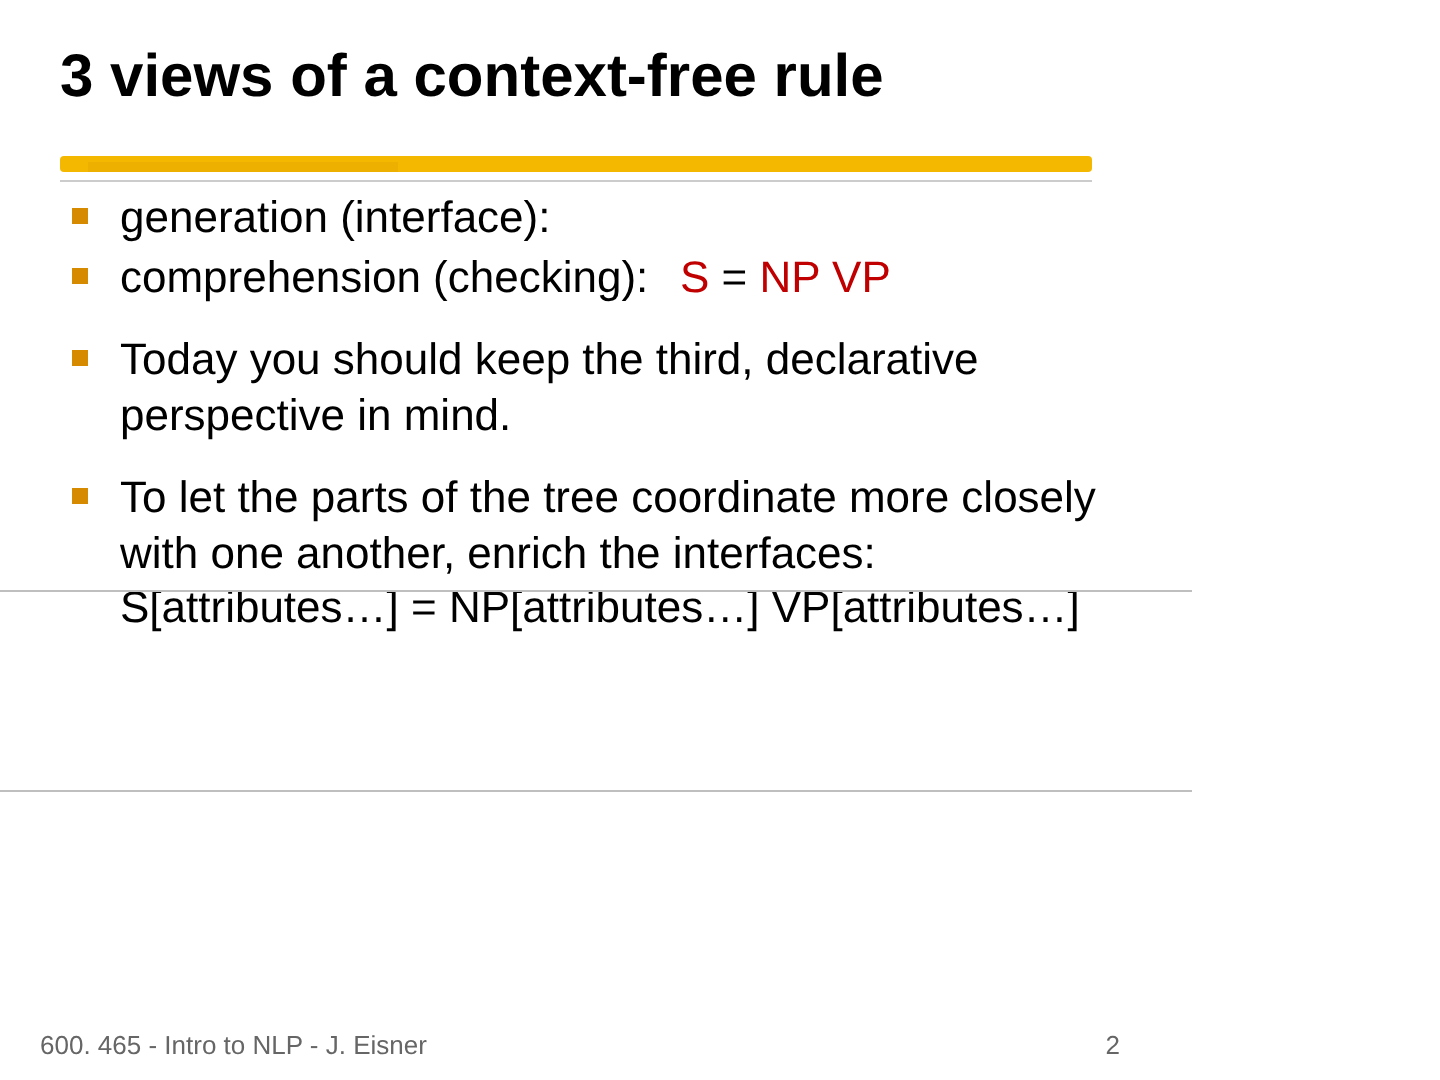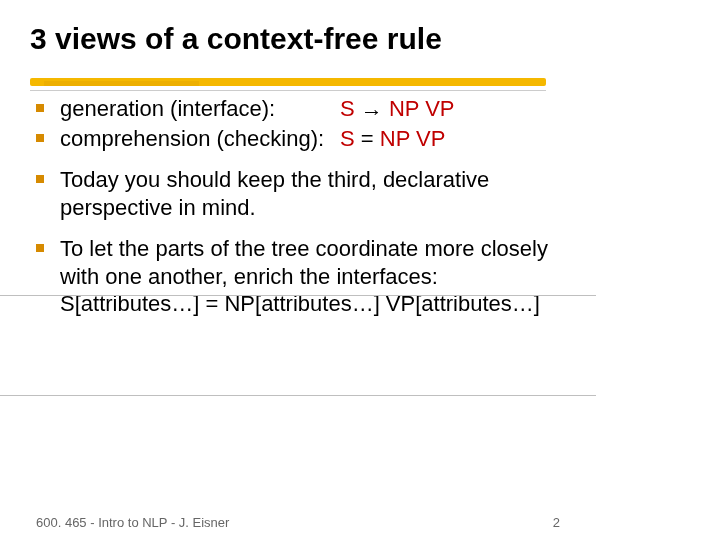--- a/index.html
+++ b/index.html
@@ -16,38 +16,37 @@
 ul.lvl2{list-style:none;margin:4px 0 0 0;padding:0}
 ul.lvl2>li{position:relative;padding:0 0 0 26px;margin:0 0 2px 0;font-size:18px;color:#000;line-height:1.3}
 ul.lvl2>li::before{content:"";position:absolute;left:8px;top:8px;width:6px;height:6px;background:#d68a00}
 .row{display:flex}
 .lab{display:inline-block;width:280px}
 .rhs{display:inline-block}
 .red{color:#c00000}
 .hr-mid{position:absolute;left:0;right:0;height:1px;background:#bfbfbf}
 .hr-mid.a{top:295px}
 .hr-mid.b{top:395px}
-.footer{position:absolute;bottom:10px;left:36px;right:36px;display:flex;justify-content:space-between;font-size:13px;color:#666;font-family:Verdana,Arial,sans-serif}
+.footer{position:absolute;bottom:10px;left:20px;right:36px;display:flex;justify-content:space-between;font-size:13px;color:#666;font-family:Verdana,Arial,sans-serif}
 </style>
 </head>
 <body>
 
 <div class="slide">
   <h1 class="title">3 views of a context-free rule</h1>
   <div class="underline">
     <div class="bar1"></div>
       <div class="bar2"></div>
       <div class="hr"></div>
   </div>
 
   <ul class="lvl1">
     <li class="tight">
       <span class="row">
         <span class="lab">generation (interface):</span>
-        <span class="rhs"><span class="red">S</span><span> → </span><span class="red">NP VP</span></span>
       </span>
     </li>
     <li>
       <span class="row">
         <span class="lab">comprehension (checking):</span>
         <span class="rhs"><span class="red">S</span><span> = </span><span class="red">NP VP</span></span>
       </span>
     </li>
 
     <li>Today you should keep the third, declarative perspective in mind.</li>

